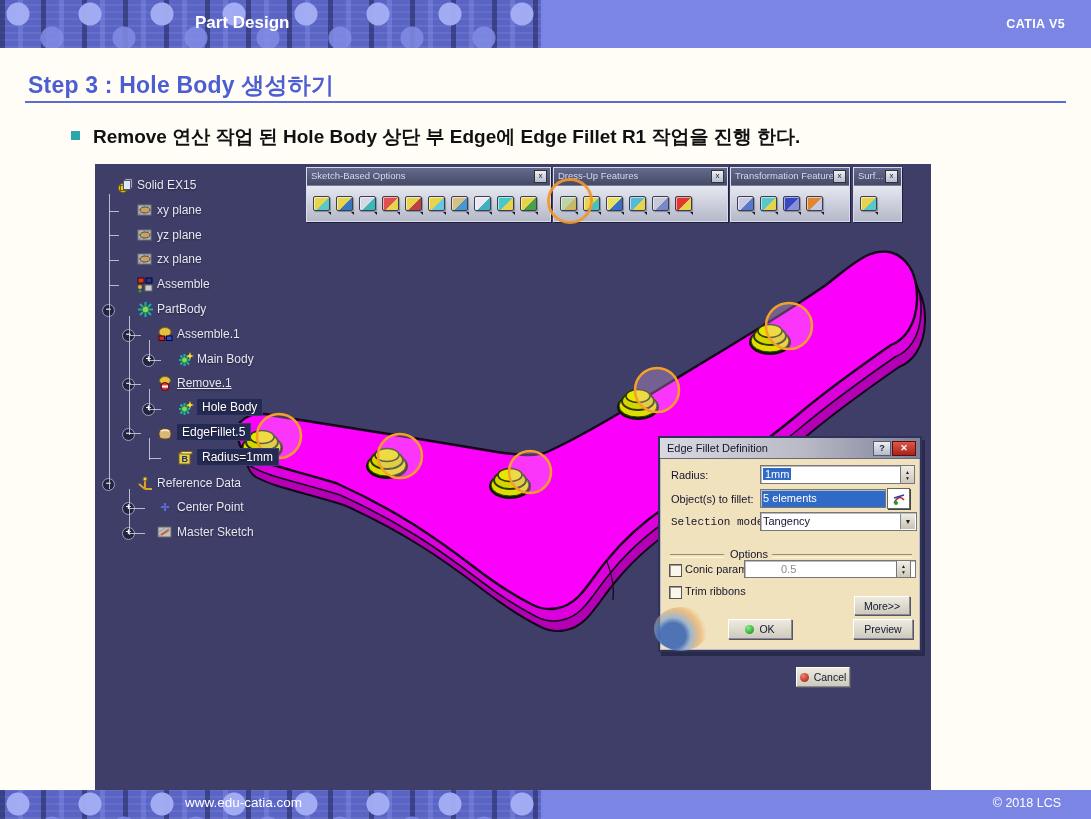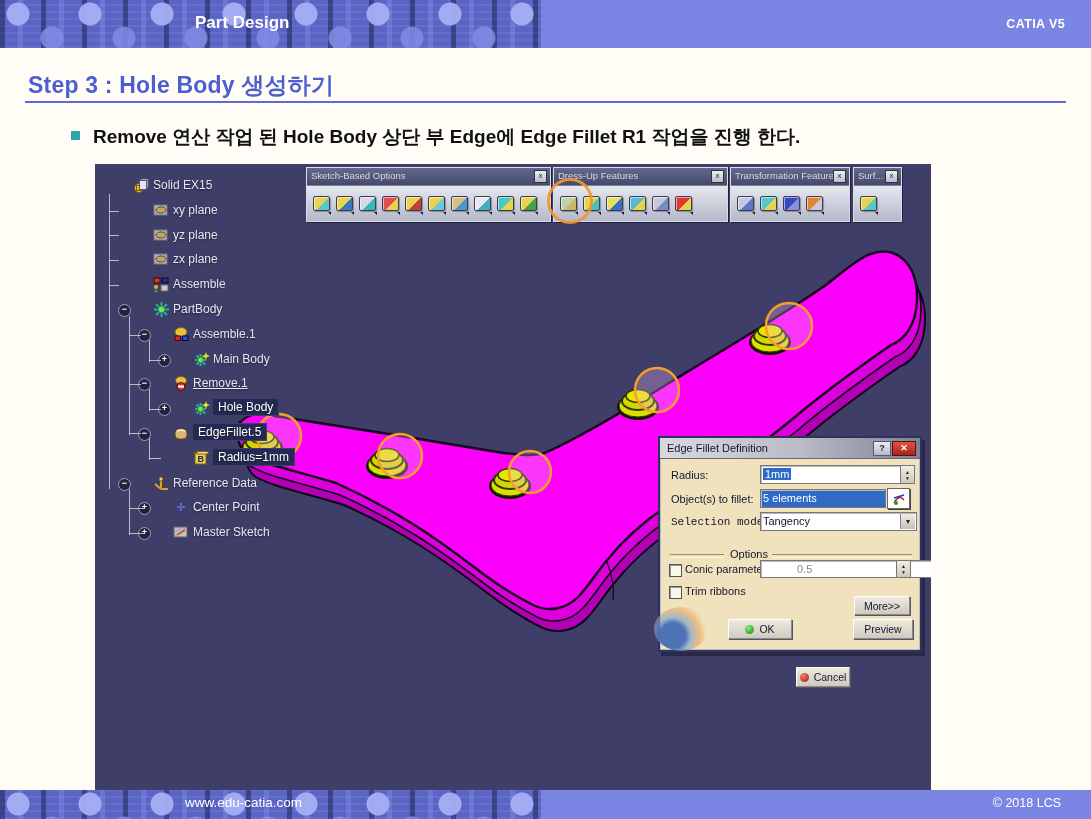--- a/index.html
+++ b/index.html
@@ -31,21 +31,21 @@
   .bullet-row{position:absolute;left:71px;top:124px;display:flex;align-items:flex-start;}
   .bullet-sq{width:9px;height:9px;background:#2aa8a8;margin-top:7px;}
   .bullet-text{margin-left:13px;font-size:19px;font-weight:bold;color:#111;white-space:nowrap;}
 
   
   .viewport{position:absolute;left:95px;top:164px;width:836px;height:626px;background:#3e3e68;overflow:hidden;}
   #part-svg{position:absolute;left:0;top:0;z-index:1;}
 
   
   #tree-rows{position:absolute;left:0;top:0;width:300px;height:626px;z-index:3;}
-  .tree-row{position:absolute;left:4px;height:20px;width:290px;color:#e6e6f2;font-size:12px;margin-left:16px;}
+  .tree-row{position:absolute;left:4px;height:20px;width:290px;color:#e6e6f2;font-size:12px;}
   .exp{position:absolute;top:4px;width:11px;height:11px;border-radius:50%;background:#23233e;border:1px solid #9aa0c0;color:#fff;font-size:9px;line-height:9px;text-align:center;font-weight:bold;}
   .ticon{position:absolute;top:1px;width:17px;height:17px;}
   .tlabel{position:absolute;top:2px;white-space:nowrap;text-shadow:0 1px 2px rgba(0,0,0,.45);}
   .tlabel.selbg{background:#252a52;padding:1px 5px;outline:1px solid #3a406e;color:#fff;top:0;}
   .tlabel.und{text-decoration:underline;}
   .tline{position:absolute;background:rgba(215,218,236,.8);z-index:2;}
 
   
   .toolbar{position:absolute;top:3px;height:53px;background:#9aa0b8;border:1px solid #d8dcec;box-shadow:1px 1px 0 #20203c;z-index:4;}
   .tb-title{height:15px;background:linear-gradient(#646a8c,#454a68);color:#d6d9e8;font-size:9.5px;padding:2px 4px 0;position:relative;white-space:nowrap;overflow:hidden;}
@@ -406,21 +406,21 @@
           <span>Tangency</span>
           <span class="cmb-arrow">▼</span>
         </span>
 
         <span class="opt-line" style="left:10px;top:95px;width:54px;"></span>
         <span class="lbl" style="left:70px;top:89px;">Options</span>
         <span class="opt-line" style="left:112px;top:95px;width:140px;"></span>
 
         <span class="chk" style="left:9px;top:105px;"></span>
         <span class="lbl" style="left:25px;top:104px;">Conic parameter:</span>
-        <span class="fld gray" style="left:100px;top:101px;width:134px;height:16px;line-height:16px;padding-left:36px;">0.5</span>
+        <span class="fld gray" style="left:84px;top:101px;width:134px;height:16px;line-height:16px;padding-left:36px;">0.5</span>
         <span class="spin" style="left:236px;top:101px;height:16px;">
             <span>▲</span>
             <span>▼</span>
           </span>
 
         <span class="chk" style="left:9px;top:127px;"></span>
         <span class="lbl" style="left:25px;top:126px;">Trim ribbons</span>
 
         <span class="dbtn" style="left:194px;top:137px;width:54px;height:17px;">More&gt;&gt;</span>
 

